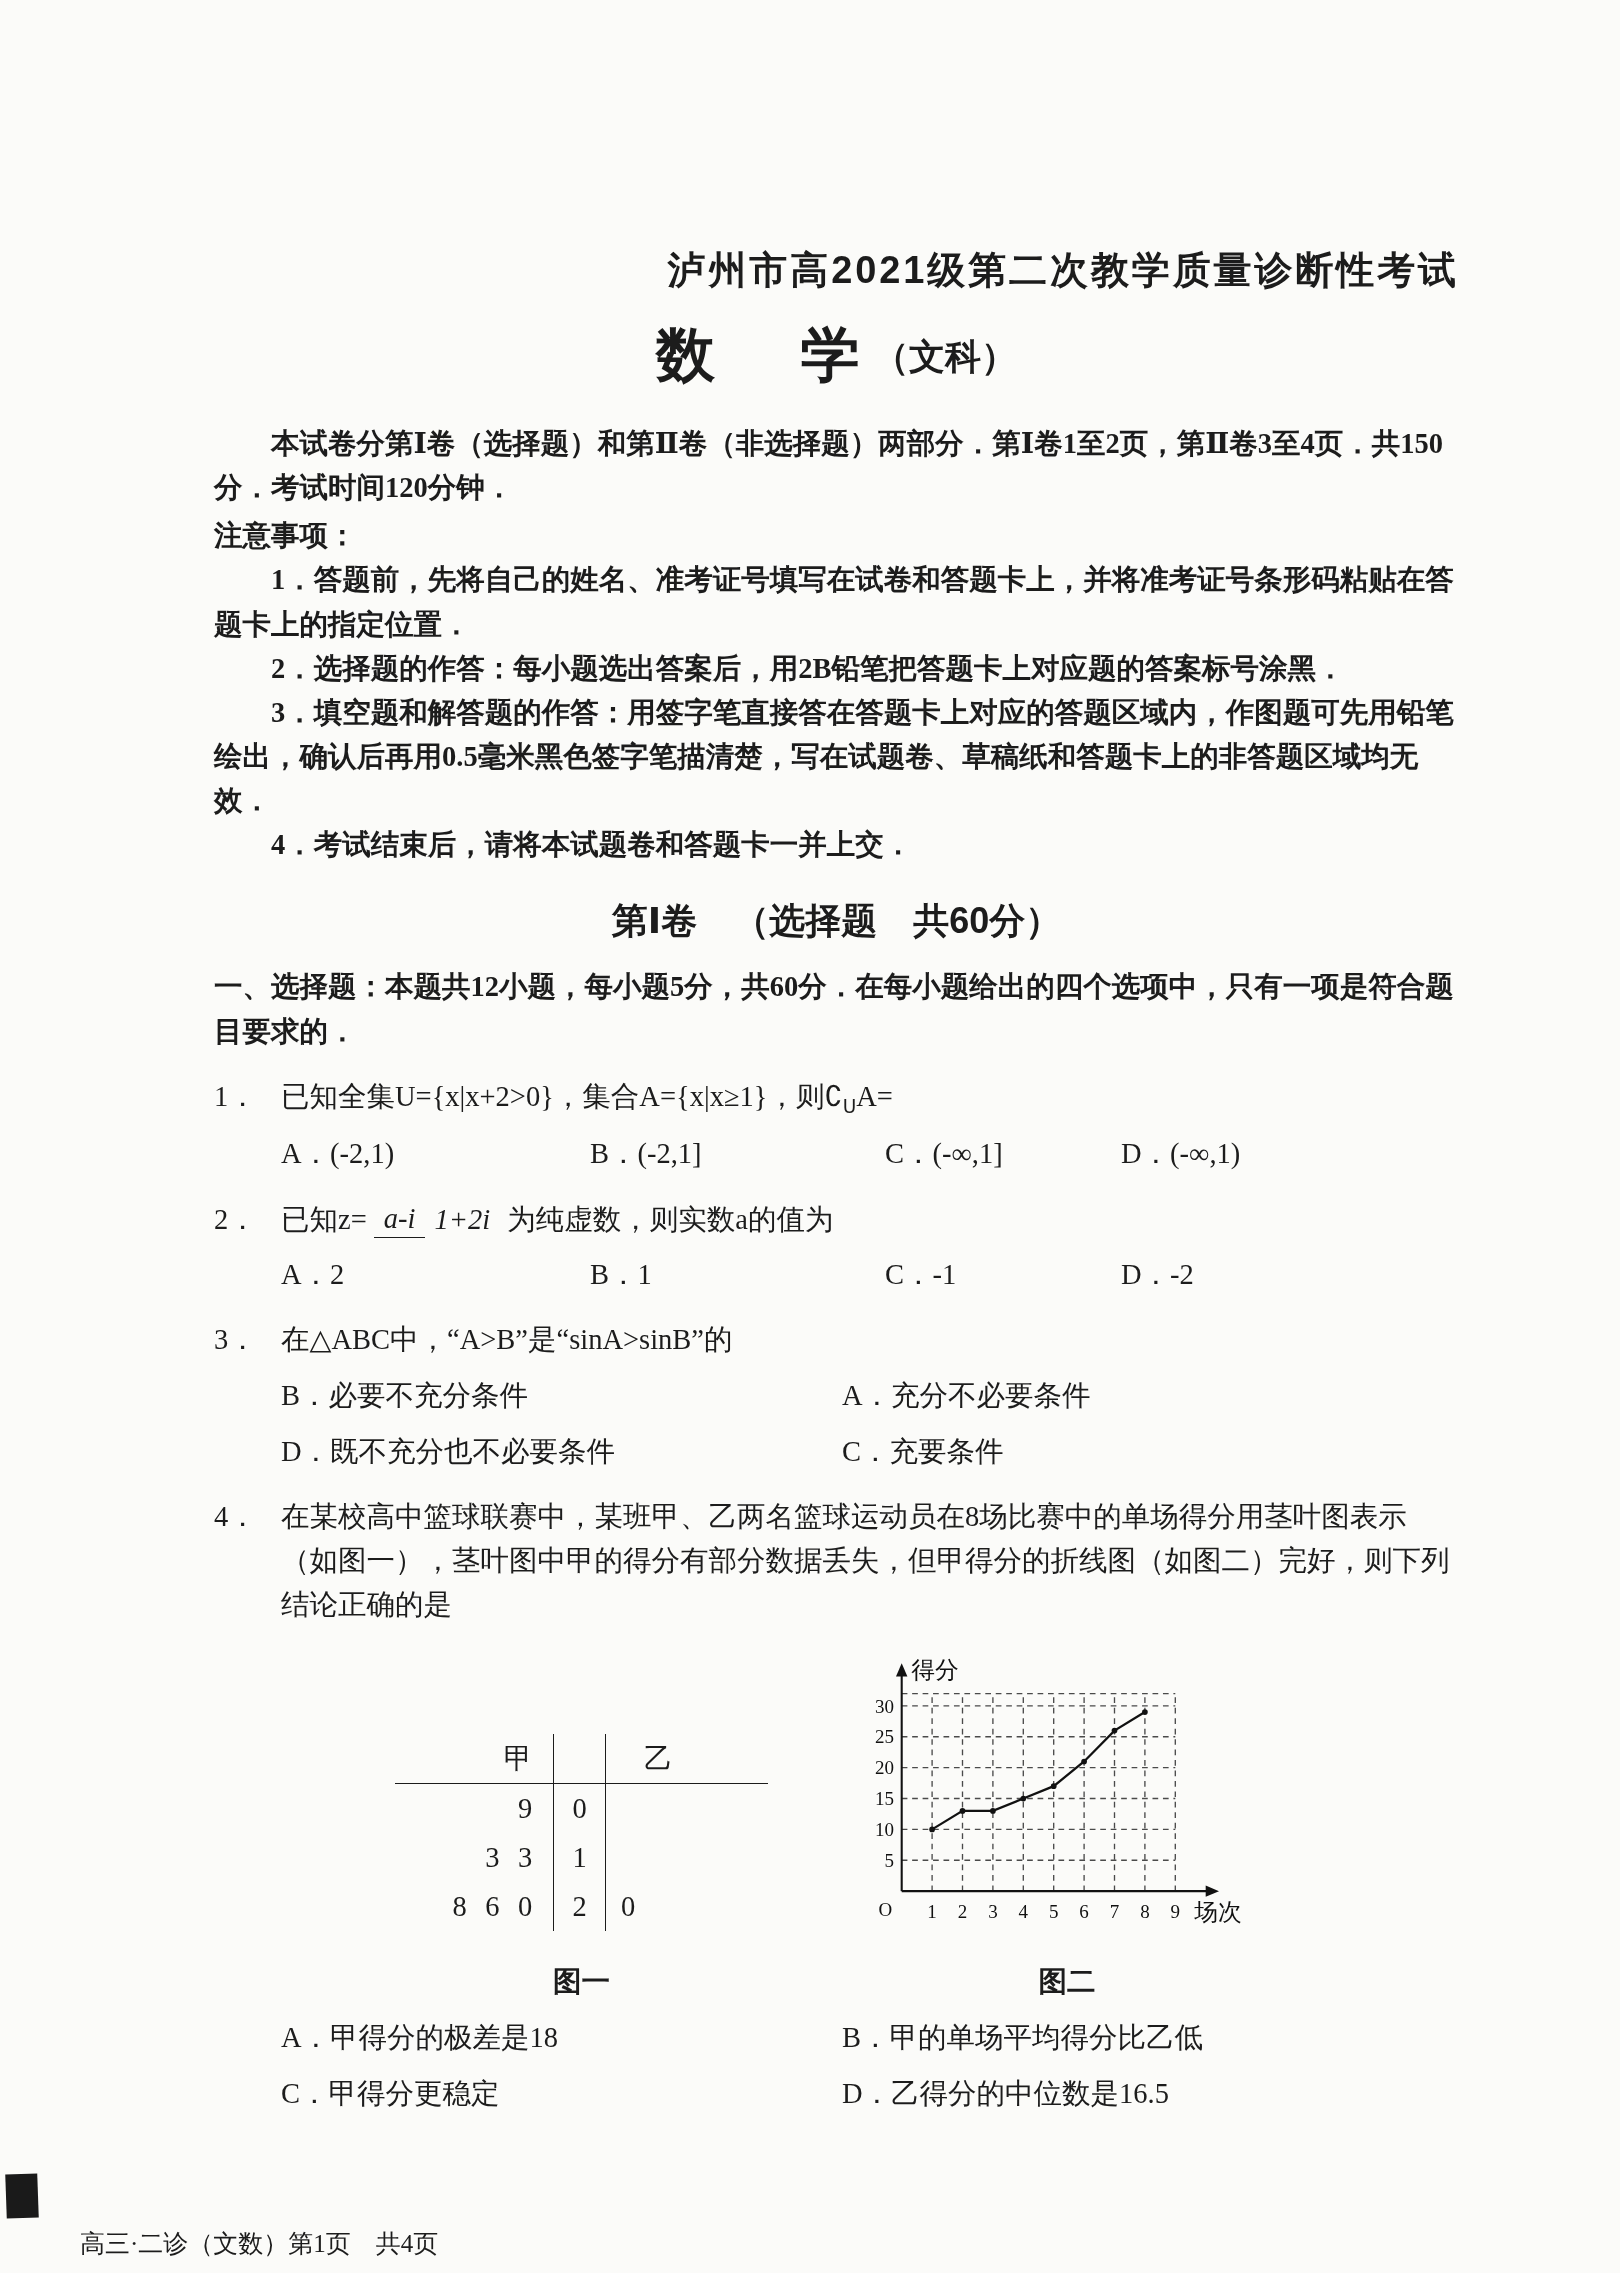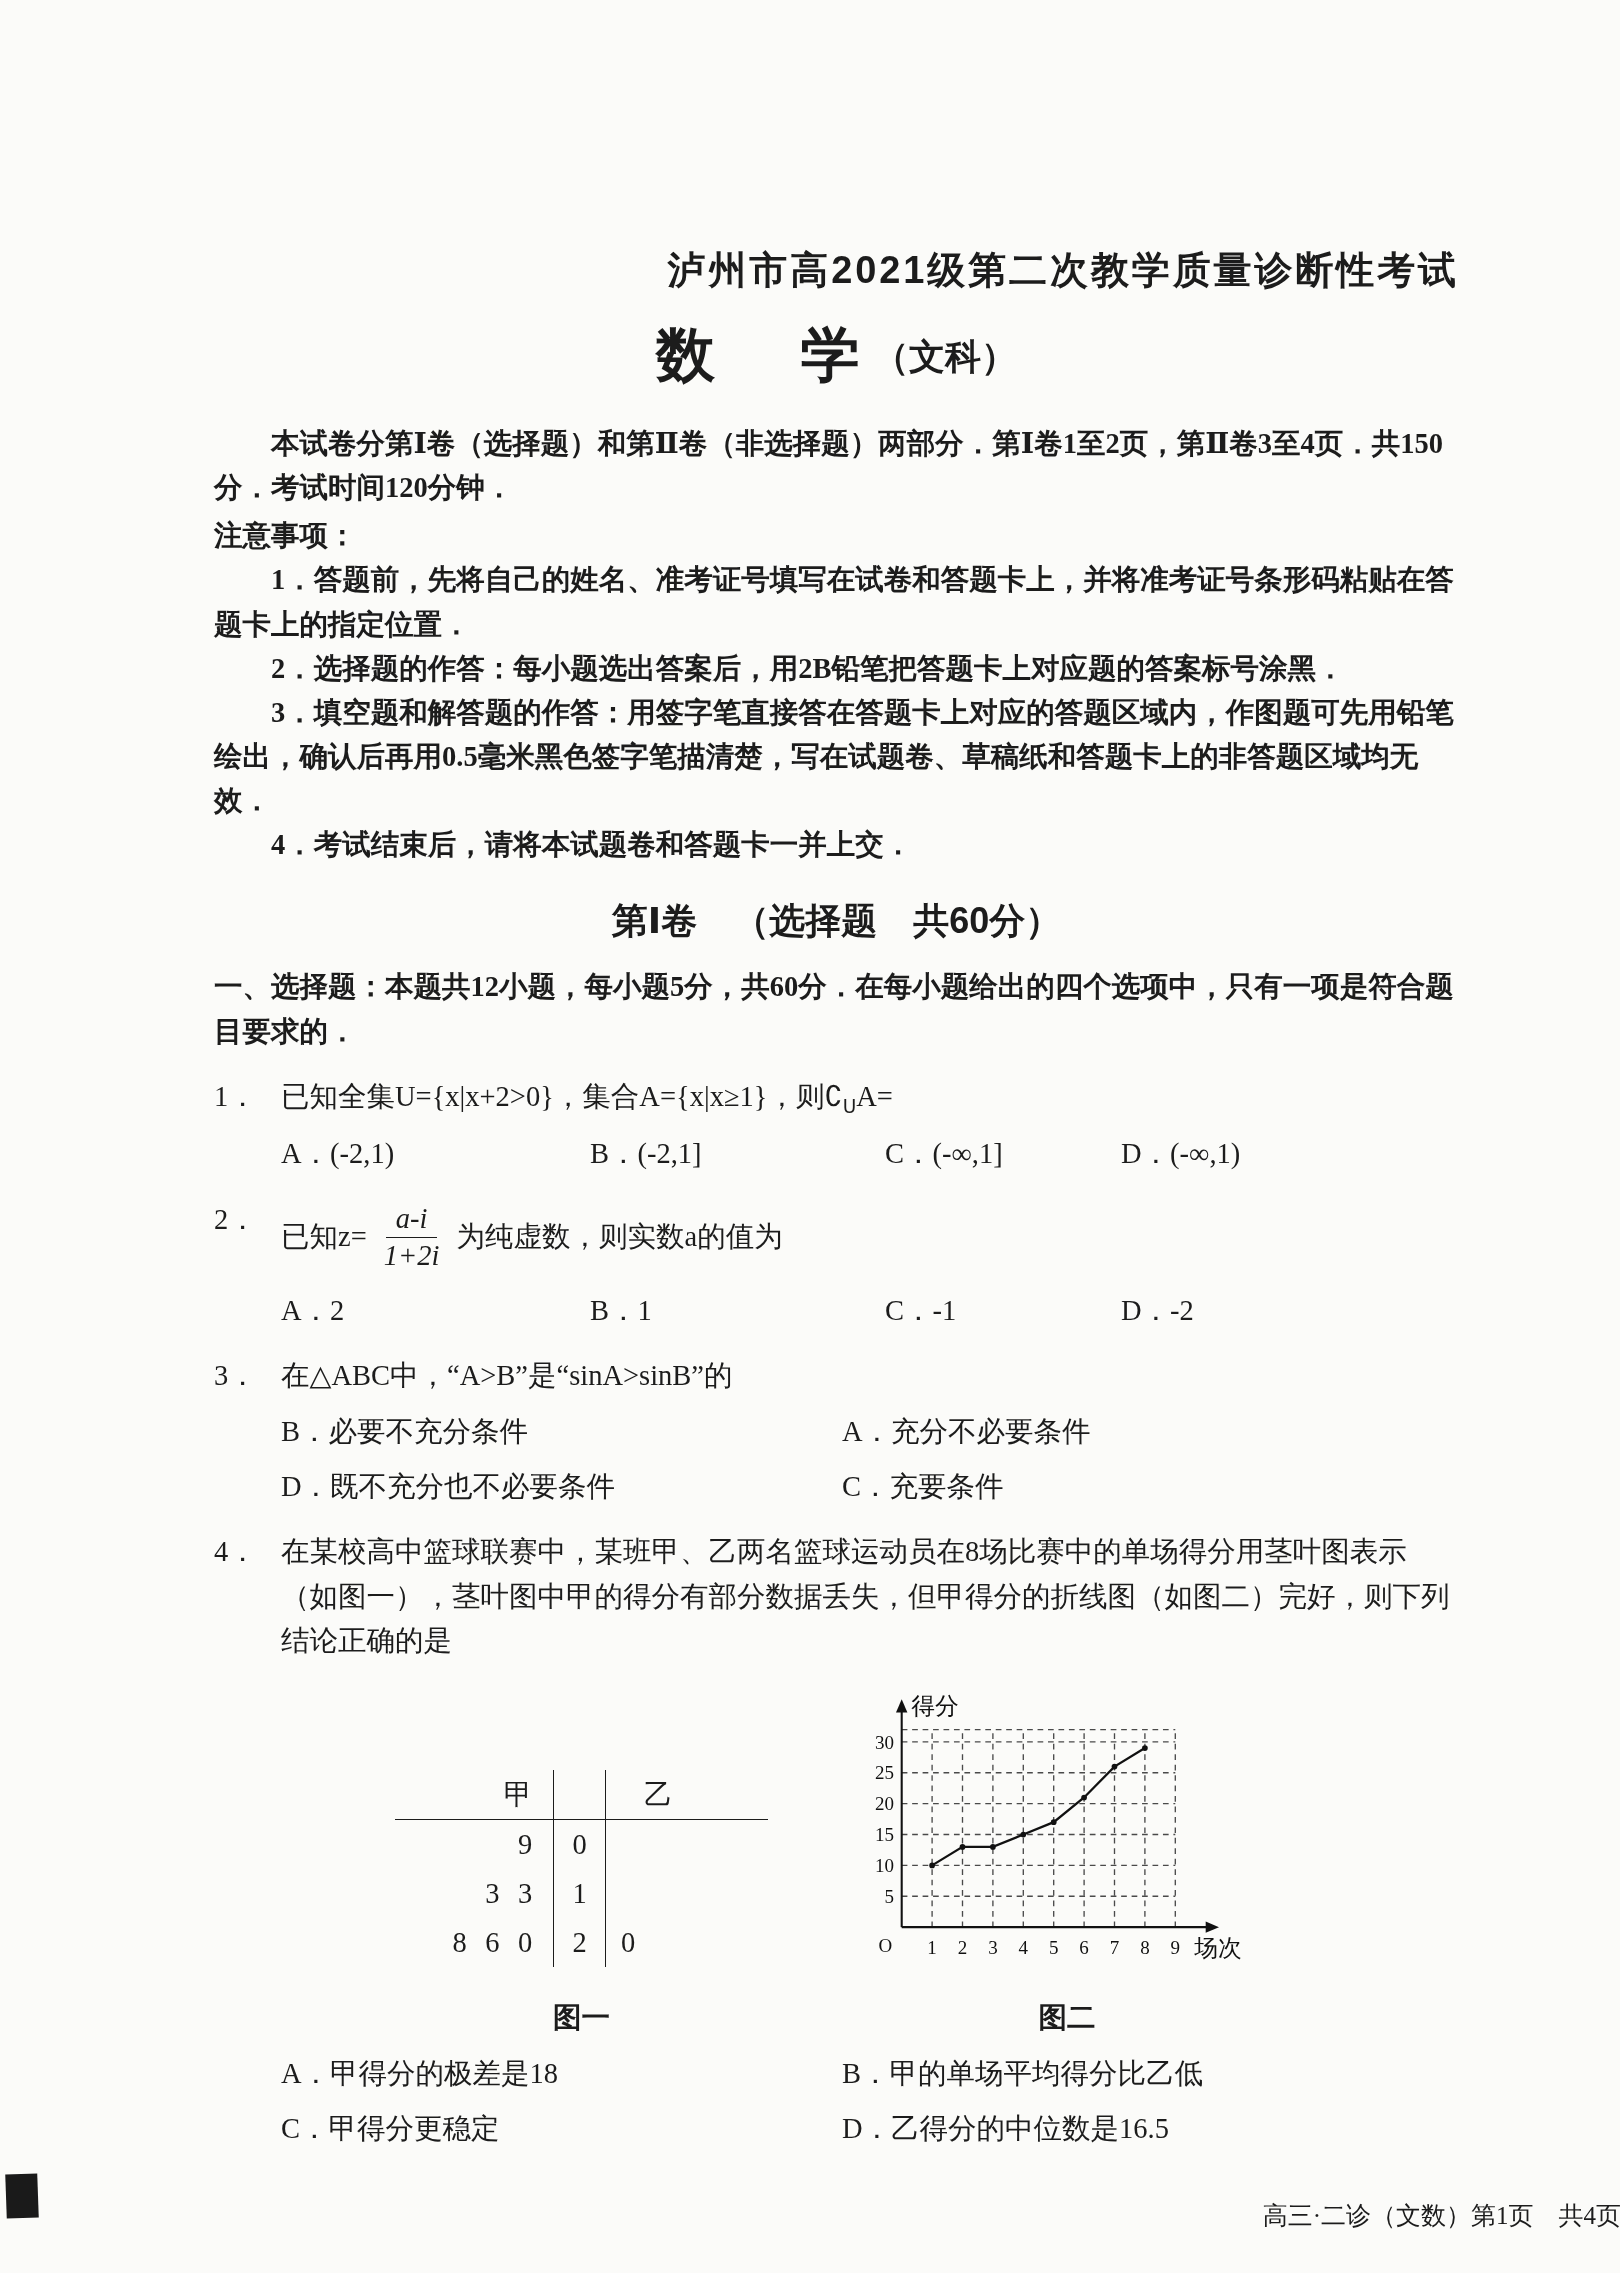--- a/index.html
+++ b/index.html
@@ -36,21 +36,21 @@
     font-family:"Liberation Sans","DejaVu Sans",sans-serif;
   }
   .sel-intro{font-weight:bold;margin-bottom:13.3px}
   .question{display:flex;margin-top:21px}
   .qnum{flex:none;width:67px}
   .qbody{flex:1}
   .qflex{display:flex;align-items:center;flex-wrap:wrap}
   sub{font-size:0.65em}
   .mathset{font-family:"DejaVu Sans",sans-serif}
   .frac{
-    display:inline-flex;flex-direction:column;align-items:center;
+    display:inline-flex;flex-direction:row;align-items:flex-end;
     margin:3.8px 7.6px;font-style:italic;line-height:1.25;
   }
   .frac .num{padding:0 9.5px;border-bottom:1.9px solid #1c1c1c}
   .frac .den{padding:0 9.5px}
   .optrow{margin:11.4px 0 0 67px;display:grid}
   .optrow.four{grid-template-columns:309px 295px 236px auto}
   .optrow.two{grid-template-columns:561px auto}
   .figures{display:flex;align-items:flex-end;gap:90px;margin:15px 0 7.6px 181px}
   .figcap{text-align:center;font-weight:bold;font-size:28.5px}
   
@@ -65,22 +65,22 @@
   .fig2 .figcap{margin-top:10px}
   
   .grid{stroke:#4a4a4a;stroke-width:1.4;stroke-dasharray:6 5;fill:none}
   .axis{stroke:#111;stroke-width:2.2}
   .axisfill{fill:#111}
   .tick{font-size:20px;fill:#111;font-family:"Liberation Serif","DejaVu Serif",serif}
   .lbl{font-size:25px;fill:#111;font-family:"Liberation Serif","DejaVu Serif",serif}
   .dataline{fill:none;stroke:#111;stroke-width:2.4}
   .dot{fill:#111}
   .footer{
-    position:absolute;left:0;right:0;bottom:41px;
-    padding-left:111px;text-align:right;font-size:25px;
+    position:absolute;left:0;right:0;bottom:13px;
+    padding-left:80px;text-align:left;font-size:25px;
   }
   .corner-mark{
     position:absolute;left:5.7px;bottom:55px;width:32px;height:44px;
     background:#1a1a1a;transform:rotate(-2deg);
   }
 </style>
 </head>
 <body>
 
 <div class="page">

